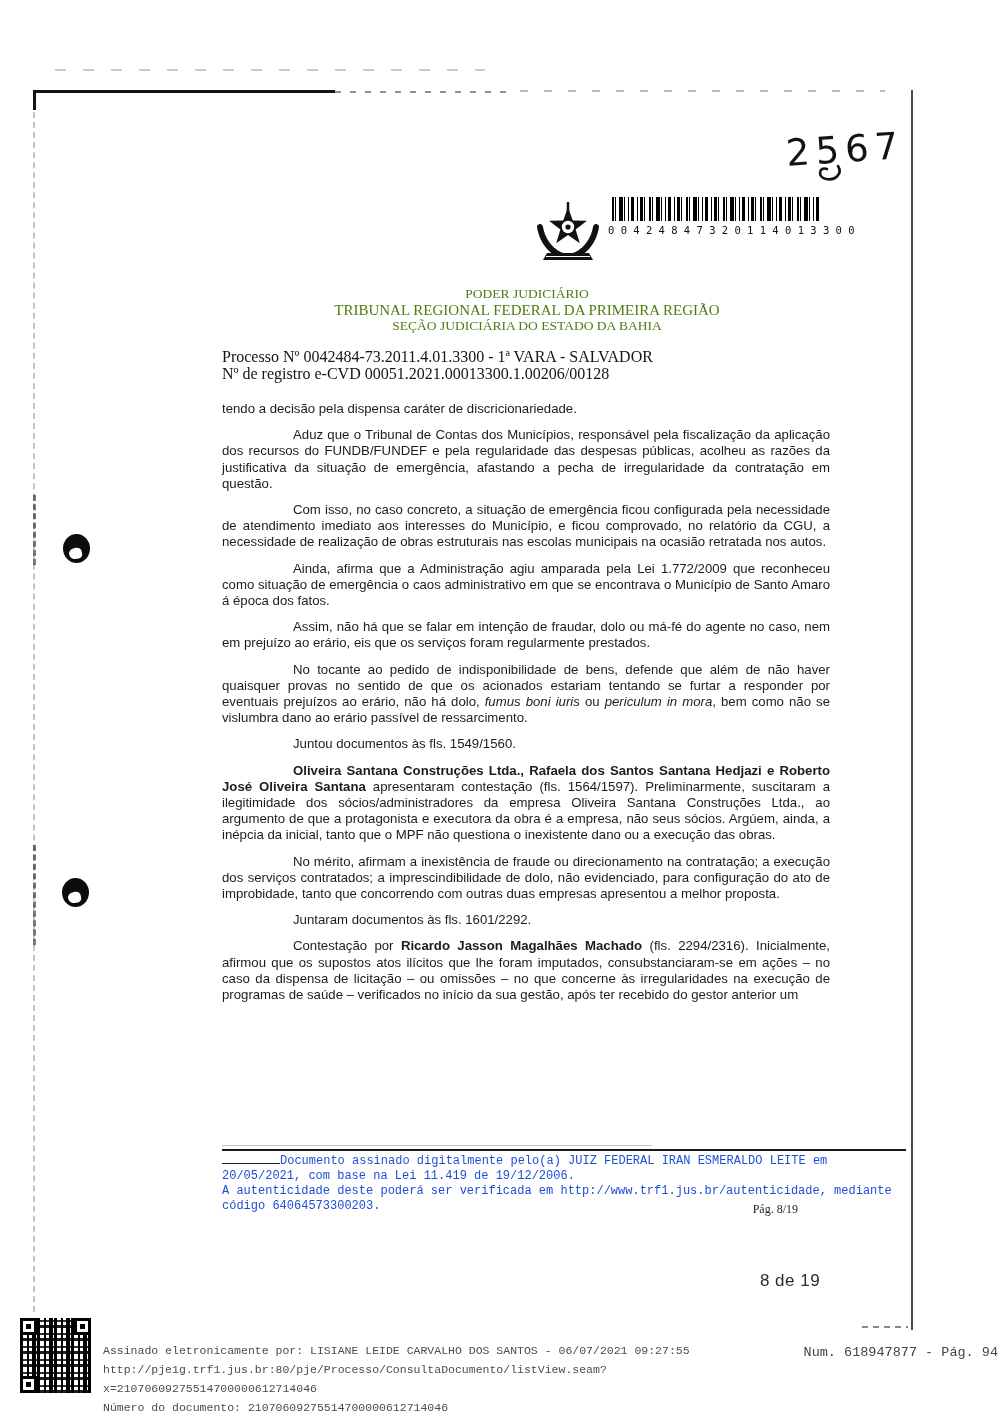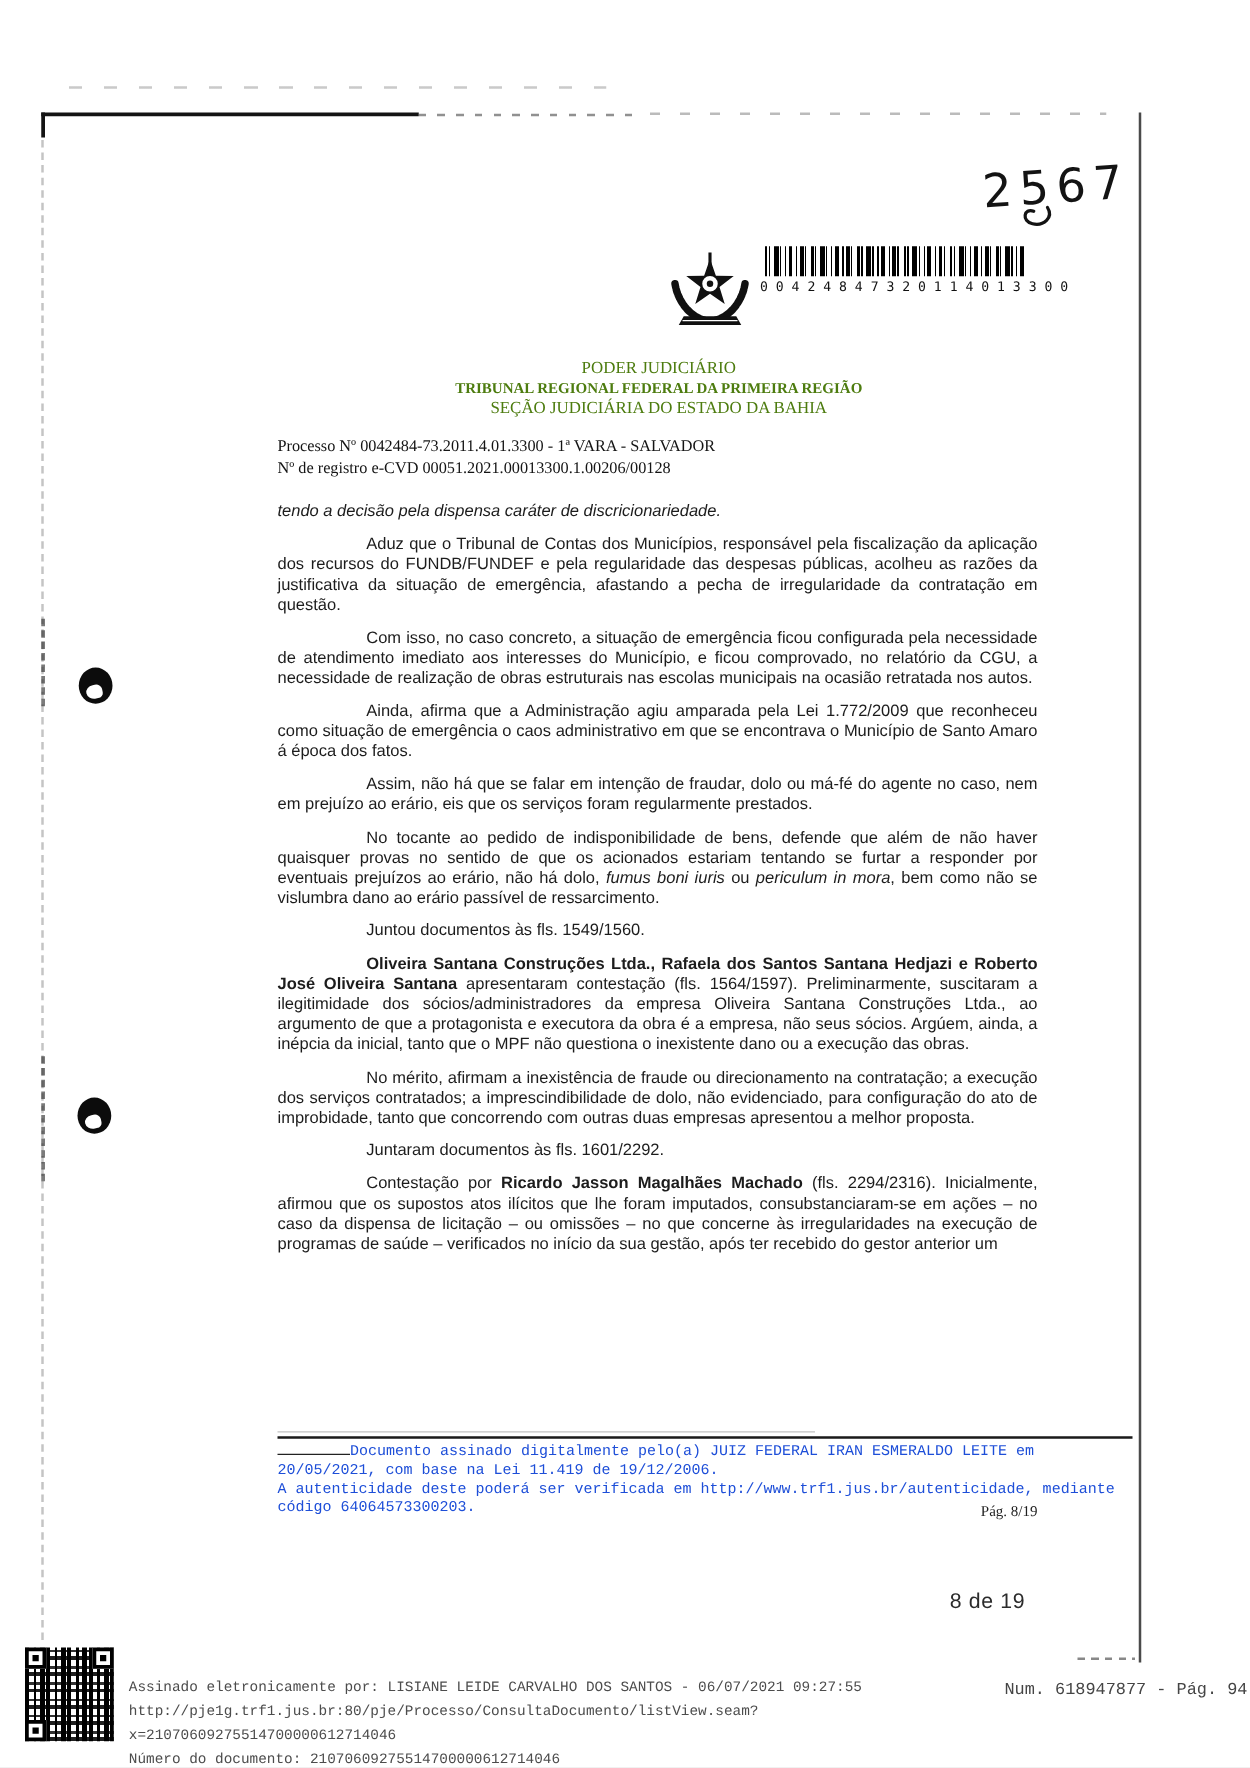--- a/index.html
+++ b/index.html
@@ -41,37 +41,37 @@
     background:repeating-linear-gradient(90deg,
       #000 0 2px,#fff 2px 3px,#000 3px 4px,#fff 4px 7px,#000 7px 11px,#fff 11px 12px,
       #000 12px 13px,#fff 13px 16px,#000 16px 17px,#fff 17px 19px,#000 19px 22px,
       #fff 22px 25px,#000 25px 26px,#fff 26px 28px,#000 28px 31px,#fff 31px 32px,
       #000 32px 33px,#fff 33px 37px);}
   .barcode-digits{position:absolute;left:608px;top:224px;width:218px;text-align:center;
     font-family:"DejaVu Sans Mono",monospace;font-size:10.5px;color:#111;white-space:nowrap;}
   .org{position:absolute;left:222px;top:286px;width:610px;text-align:center;
     font-family:"Liberation Serif",serif;color:#4d7c0f;}
   .org .l1{font-size:13.5px;line-height:15.5px;}
-  .org .l2{font-size:12px;line-height:16px;font-weight:bold;}
+  .org .l2{font-size:15px;line-height:16px;font-weight:normal;}
   .org .l3{font-size:13.5px;line-height:16px;}
   .proc{position:absolute;left:222px;top:349px;width:640px;
-    font-family:"Liberation Serif",serif;font-size:13px;line-height:16.5px;color:#141414;}
+    font-family:"Liberation Serif",serif;font-size:16px;line-height:16.5px;color:#141414;}
   
   .body-text{position:absolute;left:222px;top:401px;width:608px;
     font-size:13.2px;line-height:16.2px;text-align:justify;color:#1c1c1c;}
   .para{margin:0 0 10px 0;text-indent:71px;}
-  .para.noindent{text-indent:0;font-style:italic;}
+  .para.noindent{text-indent:0;}
   
   .foot-rule-ghost{position:absolute;left:222px;top:1145px;width:430px;height:1px;background:#999;opacity:.6;}
   .foot-rule{position:absolute;left:222px;top:1149px;width:684px;height:2px;background:#1a1a1a;}
   .sig-note{position:absolute;left:222px;top:1152px;width:686px;
     font-family:Liberation Mono, monospace;font-size:12px;line-height:15px;color:#1d4ed8;text-align:left;}
   .sig-underline{display:inline-block;width:58px;height:11px;border-bottom:1.3px solid #222;}
   .sig-note .auth{margin-top:0;}
-  .pag-label{position:absolute;left:700px;top:1202px;width:130px;text-align:right;
+  .pag-label{position:absolute;left:668px;top:1202px;width:130px;text-align:right;
     font-family:"Liberation Serif",serif;font-size:12px;color:#1f1f1f;}
   .sheet-label{position:absolute;left:740px;top:1271px;width:100px;text-align:center;
     font-size:17px;letter-spacing:.5px;color:#2b2b2b;}
   
   .qr{position:absolute;left:20px;top:1318px;width:71px;height:75px;background:
     repeating-linear-gradient(0deg,rgba(0,0,0,.88) 0 3px,transparent 3px 6px,rgba(0,0,0,.8) 6px 8px,transparent 8px 13px),
     repeating-linear-gradient(90deg,#000 0 3px,#fff 3px 7px,#000 7px 9px,#fff 9px 12px,#000 12px 16px,#fff 16px 17px);}
   .qr .f{position:absolute;width:17px;height:17px;border:3px solid #000;background:#fff;box-sizing:border-box;}
   .qr .f::after{content:"";position:absolute;left:3px;top:3px;width:5px;height:5px;background:#000;}
   .qr .f.tl{left:0;top:0;} .qr .f.tr{right:0;top:0;} .qr .f.bl{left:0;bottom:0;}

